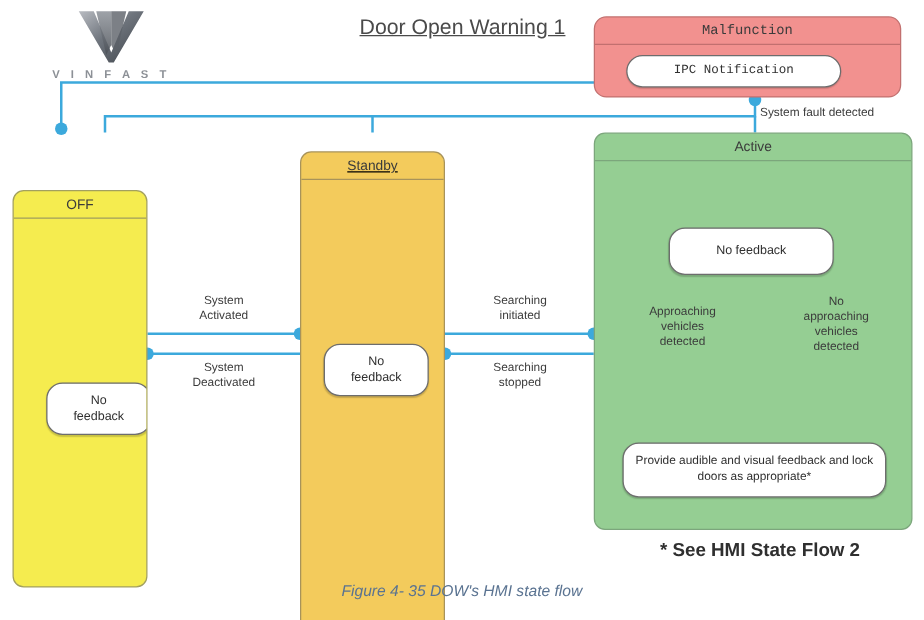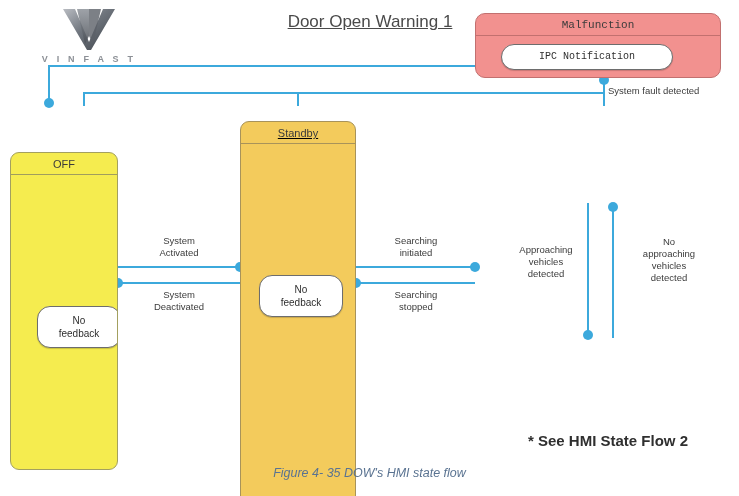--- a/index.html
+++ b/index.html
@@ -215,20 +215,27 @@
     </div>
   </div>
 
   <div class="state standby" style="left:240px; top:121px; width:116px; height:384px;text-decoration:underline;">
     <div class="state-title">Standby</div>
     <div class="state-body">
       <div class="node multiline" style="left:18px; top:131px; width:84px; height:42px;">No<br>feedback</div>
     </div>
   </div>
 
+  <div class="state active" style="left:475px; top:106px; width:255px; height:318px;">
+    <div class="state-title">Active</div>
+    <div class="state-body">
+      <div class="node" style="left:59px; top:53px; width:132px; height:38px;">No feedback</div>
+      <div class="node multiline" style="left:22px; top:225px; width:211px; height:44px; font-size:9.5px; padding:0 8px;">Provide audible and visual feedback and lock doors as appropriate*</div>
+    </div>
+  </div>
 
 
   <div class="edge-label" style="left:608px; top:85px; width:130px; text-align:left;">System fault detected</div>
 
   <div class="edge-label multiline" style="left:134px; top:235px; width:90px;">System<br>Activated</div>
 
   <div class="edge-label multiline" style="left:134px; top:289px; width:90px;">System<br>Deactivated</div>
 
   <div class="edge-label multiline" style="left:372px; top:235px; width:88px;">Searching<br>initiated</div>
 

